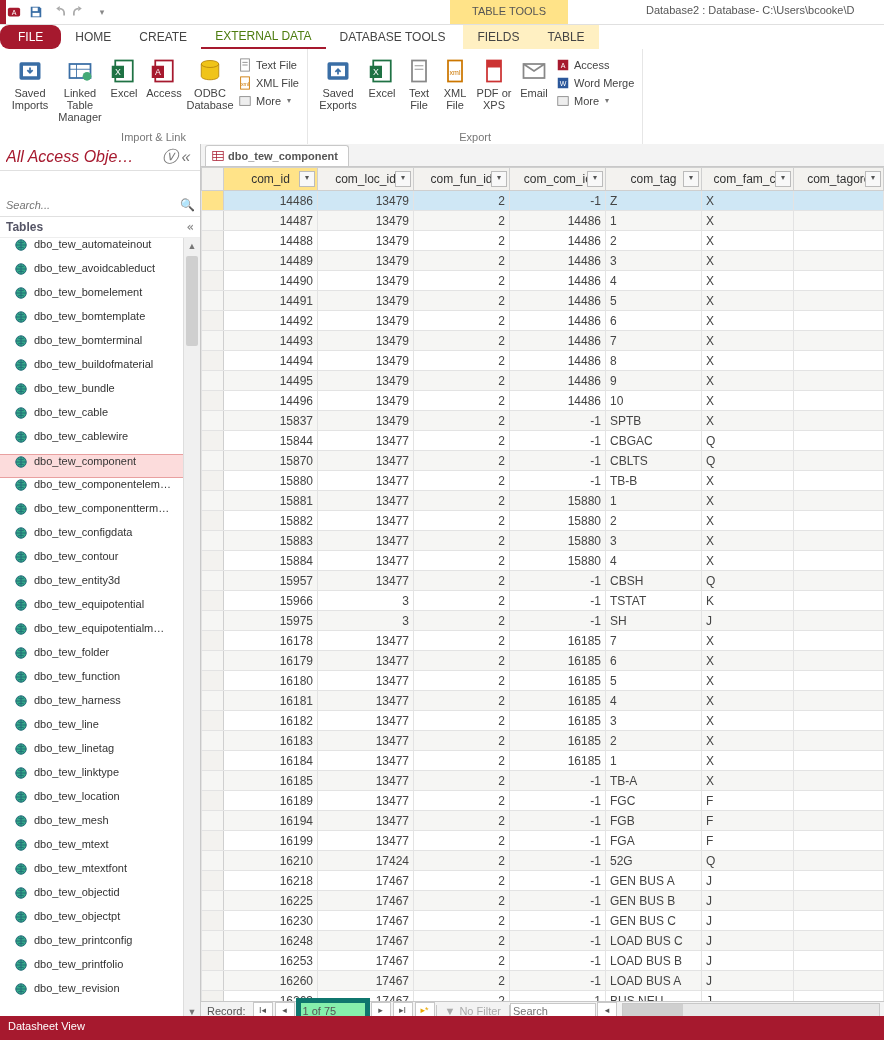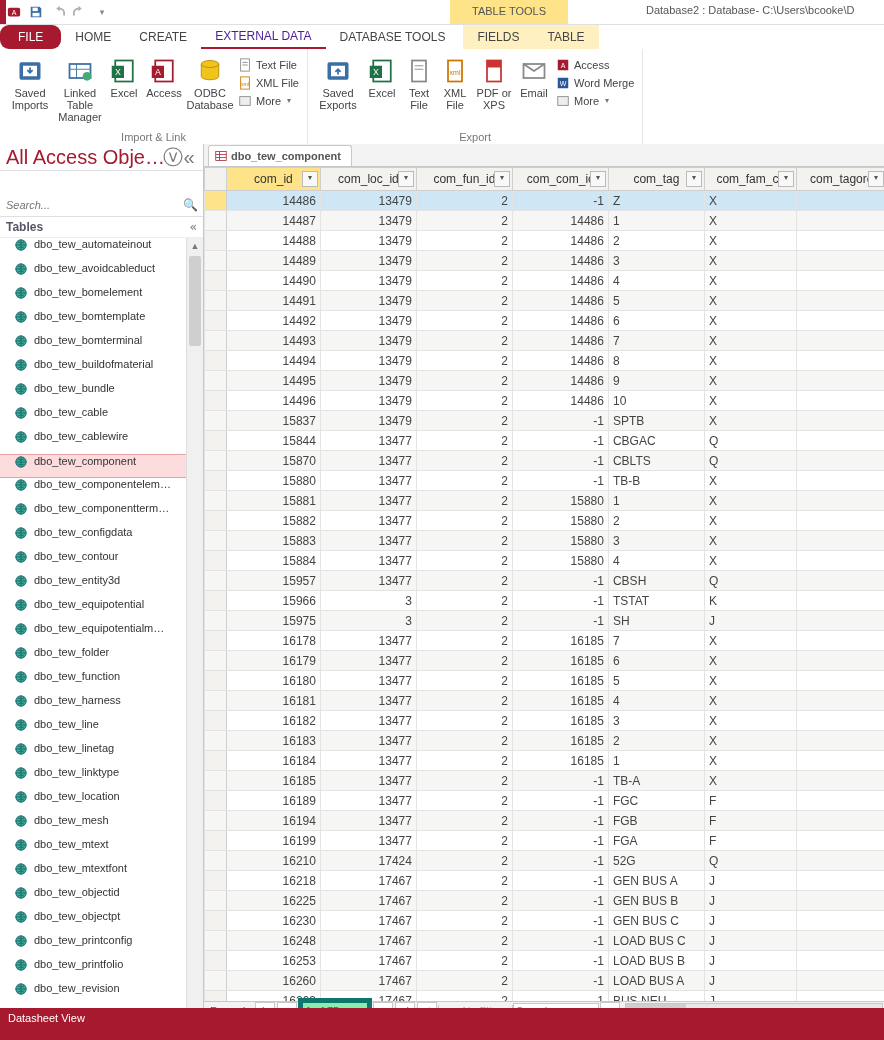--- a/index.html
+++ b/index.html
@@ -8,37 +8,37 @@
   .qat{position:absolute;left:4px;top:2px;display:flex;align-items:center;gap:2px;}
   .qat .qicn{width:20px;height:20px;display:flex;align-items:center;justify-content:center;color:#8a1538;}
   .qat .qicn svg{width:14px;height:14px;}
   .ctxtab{position:absolute;left:450px;top:0;width:118px;height:24px;background:#ffe388;color:#555;text-align:center;line-height:22px;font-size:11px;}
   .titletxt{position:absolute;left:646px;top:4px;white-space:nowrap;color:#555;}
   .appicon{position:absolute;left:0;top:0;width:6px;height:24px;background:#a6192e;}
   
   .tabs{height:24px;background:#fff;display:flex;align-items:stretch;font-size:12px;}
   .tab{padding:0 14px;line-height:24px;color:#444;text-align:center;}
   .tab.file{background:#a6192e;color:#fff;padding:0 18px;border-radius:9px;}
-  .tab.active{color:#4c1d95;border-bottom:2px solid #a6192e;line-height:22px;}
+  .tab.active{color:#4d7c0f;border-bottom:2px solid #a6192e;line-height:22px;}
   .tab.ctx{background:#fff0c2;}
   
   .ribbon{height:96px;border-bottom:1px solid #c8c8c8;background:#fff;display:flex;font-size:11px;color:#444;}
   .rgroup{border-right:1px solid #e6e6e6;padding:4px 6px 0 6px;position:relative;display:flex;flex-direction:column;}
   .rgroup .rbtns{flex:1;display:flex;align-items:flex-start;gap:2px;}
   .rgroup .rlabel{text-align:center;font-size:11px;color:#777;padding:2px 0;}
   .rbtn{display:flex;flex-direction:column;align-items:center;width:48px;gap:2px;padding-top:4px;text-align:center;line-height:12px;}
   .rbtn svg{width:28px;height:28px;}
   .rstack{display:flex;flex-direction:column;gap:2px;padding-top:4px;}
   .rstack .srow{display:flex;align-items:center;gap:4px;padding:1px 2px;line-height:14px;white-space:nowrap;}
   .rstack .srow svg{width:14px;height:14px;flex:none;}
   
   .body{position:absolute;top:144px;left:0;right:0;bottom:20px;display:flex;}
   
   .nav{width:205px;border-right:1px solid #c8c8c8;display:flex;flex-direction:column;background:#fff;}
-  .navhdr{height:26px;display:flex;align-items:center;padding:0 6px;color:#a6192e;font-size:20px;border-bottom:1px solid #e0e0e0;}
+  .navhdr{height:26px;display:flex;align-items:center;padding:0 6px;color:#a6192e;font-size:16px;border-bottom:1px solid #e0e0e0;font-style:italic;}
   .navhdr .t{flex:1;overflow:hidden;white-space:nowrap;text-overflow:ellipsis;}
   .navhdr .dd,.navhdr .pin{width:16px;height:16px;display:flex;align-items:center;justify-content:center;color:#777;}
   .navsearch{height:22px;display:flex;align-items:center;border-bottom:1px solid #e0e0e0;padding:0 4px;margin-top:23px;}
   .navsearch input{flex:1;border:none;outline:none;font-style:italic;font-size:11px;color:#888;}
   .navsearch .sicn{width:16px;color:#777;}
   .navcat{height:20px;display:flex;align-items:center;padding:0 6px;font-weight:bold;color:#556;border-bottom:1px solid #eee;}
   .navcat .exp{margin-left:auto;font-family:monospace;color:#888;}
   .navlist{flex:1;overflow:hidden;position:relative;}
   .navitem{height:24px;display:flex;align-items:flex-start;padding:0 4px 0 14px;gap:6px;font-size:11px;color:#333;white-space:nowrap;overflow:hidden;text-overflow:ellipsis;}
   .navitem.sel{background:#fcdcdc;border:1px solid #e8a0a0;border-left:none;border-right:none;height:22px;}
@@ -67,21 +67,21 @@
   tr.alt td{background:#f6f6f4;}
   .hscroll{position:absolute;left:0;right:0;bottom:0;height:18px;background:#f3f3f3;border-top:1px solid #c8c8c8;display:flex;align-items:center;font-size:11px;color:#555;}
   .hscroll .lbl{padding:0 6px;}
   .hscroll .navb{width:18px;height:16px;border:1px solid #c8c8c8;background:#fff;margin:0 1px;text-align:center;line-height:14px;font-size:9px;color:#555;}
   .hscroll .recbox{width:60px;height:16px;border:5px solid #0f766e;background:#86efac;padding:0 2px;line-height:16px;}
   .hscroll .filter{padding:0 8px;color:#aaa;border-left:1px solid #c8c8c8;border-right:1px solid #c8c8c8;display:flex;align-items:center;gap:4px}
   .hscroll input.search{width:80px;height:14px;border:1px solid #c8c8c8;padding:0 2px;font-size:11px;}
   .hscroll .sb{flex:1;height:14px;background:#e8e8e8;margin:0 4px;position:relative;border:1px solid #c8c8c8;}
   .hscroll .sb .th{position:absolute;left:0;top:0;bottom:0;width:60px;background:#cfcfcf;}
   
-  .status{position:absolute;left:0;right:0;bottom:0;height:32px;background:#a6192e;color:#fff;font-size:11px;line-height:20px;padding:0 8px;}
+  .status{position:absolute;left:0;right:0;bottom:0;height:24px;background:#a6192e;color:#fff;font-size:11px;line-height:20px;padding:0 8px;}
   
   col.c0{width:22px;} col.c1{width:94px;} col.c2{width:96px;} col.c3{width:96px;} col.c4{width:96px;} col.c5{width:96px;} col.c6{width:92px;} col.c7{width:90px;}
 </style>
 </head>
 <body>
 
 <div class="titlebar">
   <div class="appicon"></div>
   <div class="qat">
     <div class="qicn">

